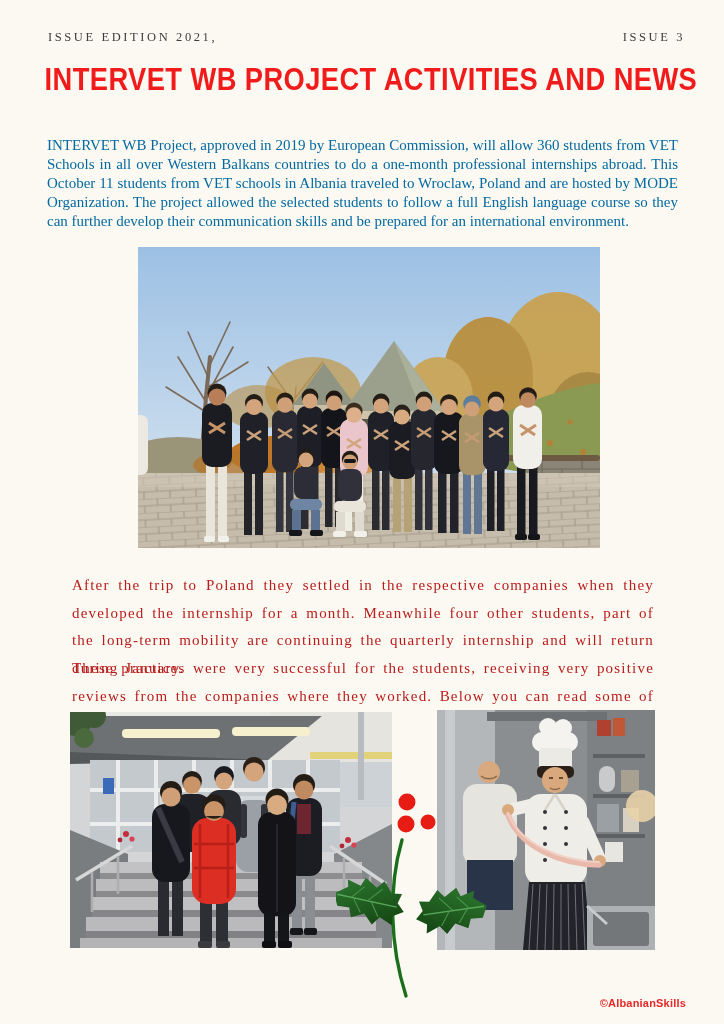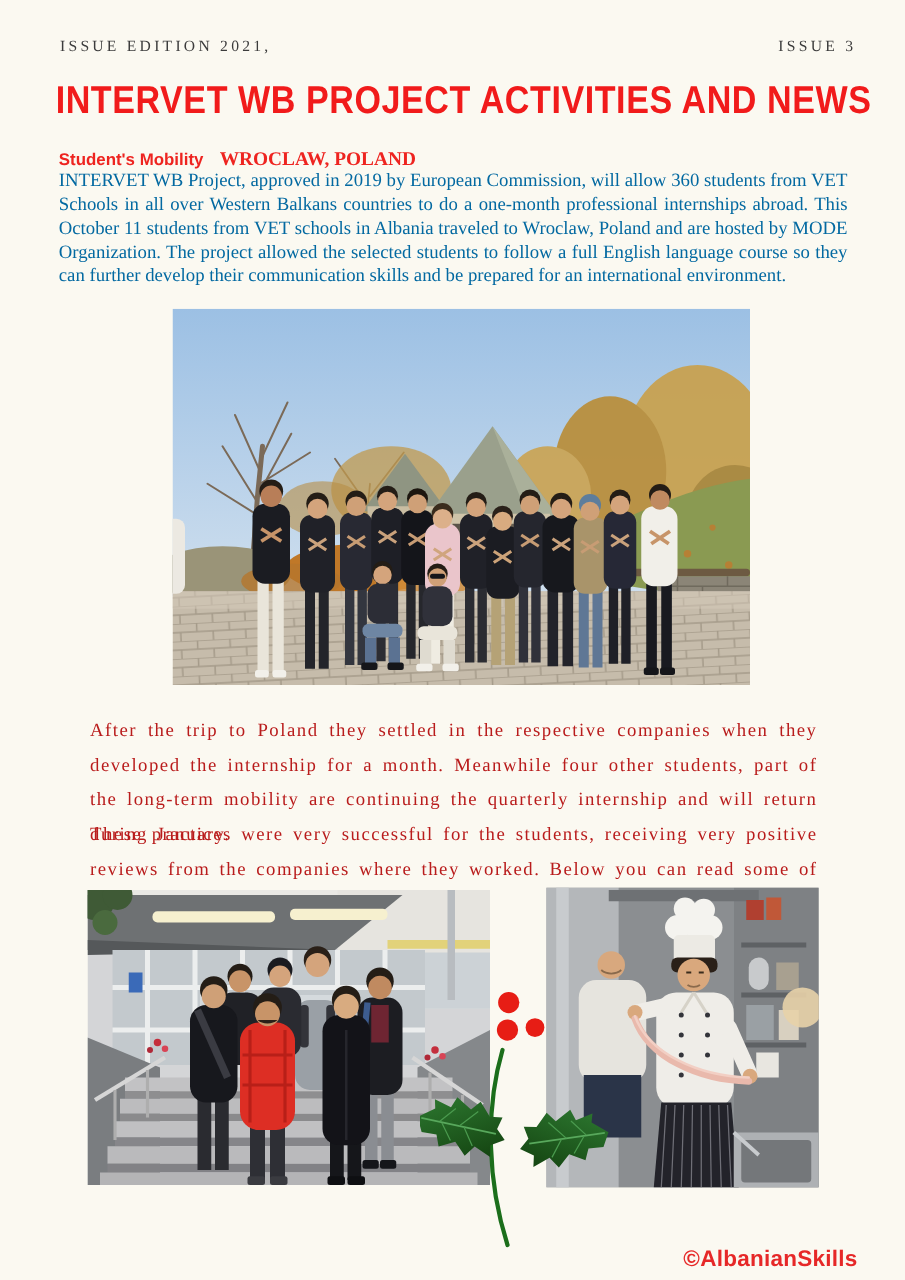--- a/index.html
+++ b/index.html
@@ -21,38 +21,34 @@
   .para-mid{position:absolute;left:72px;width:582px;font-size:15px;line-height:27.5px;
             letter-spacing:1.2px;word-spacing:2px;text-align:justify;color:#b91c1c;}
   .pm1{top:572px;}
   .pm2{top:655px;}
   .photo{position:absolute;display:block;}
   .main-photo{left:138px;top:247px;}
   .bl-photo{left:70px;top:712px;}
   .br-photo{left:437px;top:710px;}
   .holly{position:absolute;left:336px;top:786px;z-index:5;}
   .credit{position:absolute;right:38px;top:997px;font-family:"Liberation Sans", sans-serif;
-          font-weight:700;font-size:18px;color:#e62828;letter-spacing:0.2px;}
+          font-weight:700;font-size:11px;color:#e62828;letter-spacing:0.2px;}
 </style>
 </head>
 <body>
 
 <div class="page">
 
   <div class="hdr hdr-left">ISSUE EDITION 2021,</div>
   <div class="hdr hdr-right">ISSUE 3</div>
 
   <div class="title-wrap">
     <span class="title">INTERVET WB PROJECT ACTIVITIES AND NEWS</span>
   </div>
 
-  <div class="subheading">
-    <span class="sh1">Student's Mobility</span>
-    <span class="sh2">WROCLAW, POLAND</span>
-  </div>
 
   <div class="para1">INTERVET WB Project, approved in 2019 by European Commission, will allow 360 students from VET Schools in all over Western Balkans countries to do a one-month professional internships abroad. This October 11 students from VET schools in Albania traveled to Wroclaw, Poland and are hosted by MODE Organization. The project allowed the selected students to follow a full English language course so they can further develop their communication skills and be prepared for an international environment.</div>
 
   <svg class="photo main-photo" width="462" height="301" viewBox="0 0 462 301" role="img" aria-label="Group of VET students making the eagle hand sign in an autumn park in Wroclaw, Poland">
     <defs>
       <linearGradient id="sky" x1="0" y1="0" x2="0" y2="1">
         <stop offset="0" stop-color="#9cc0e4"></stop>
           <stop offset="1" stop-color="#cfdfee"></stop>
       </linearGradient>
       <pattern id="pave" width="26" height="14" patternUnits="userSpaceOnUse" patternTransform="rotate(-3)">

